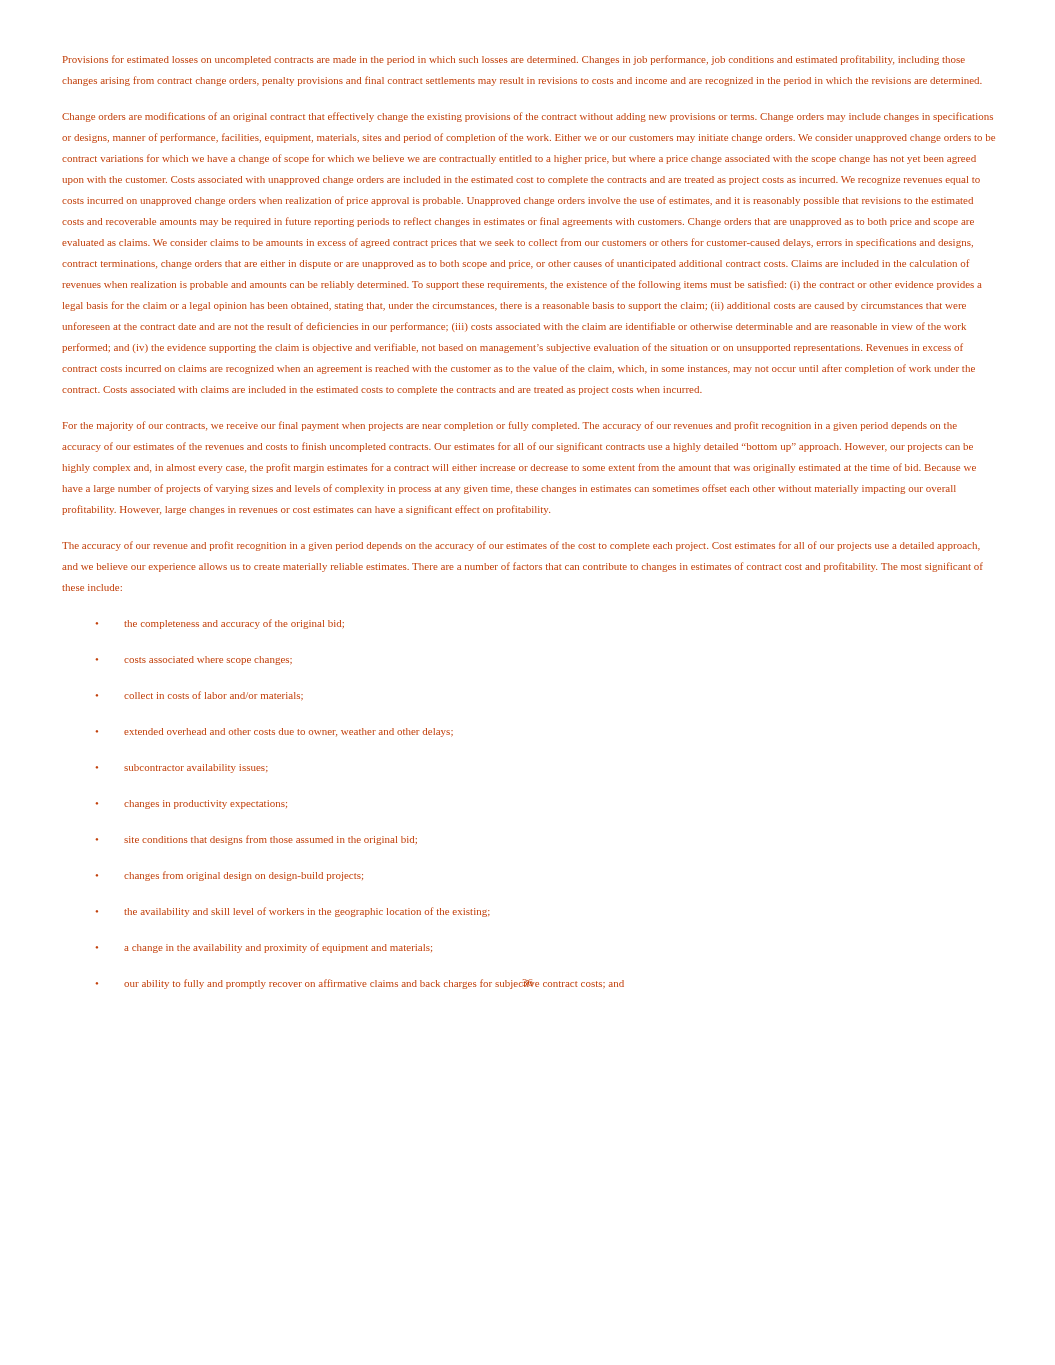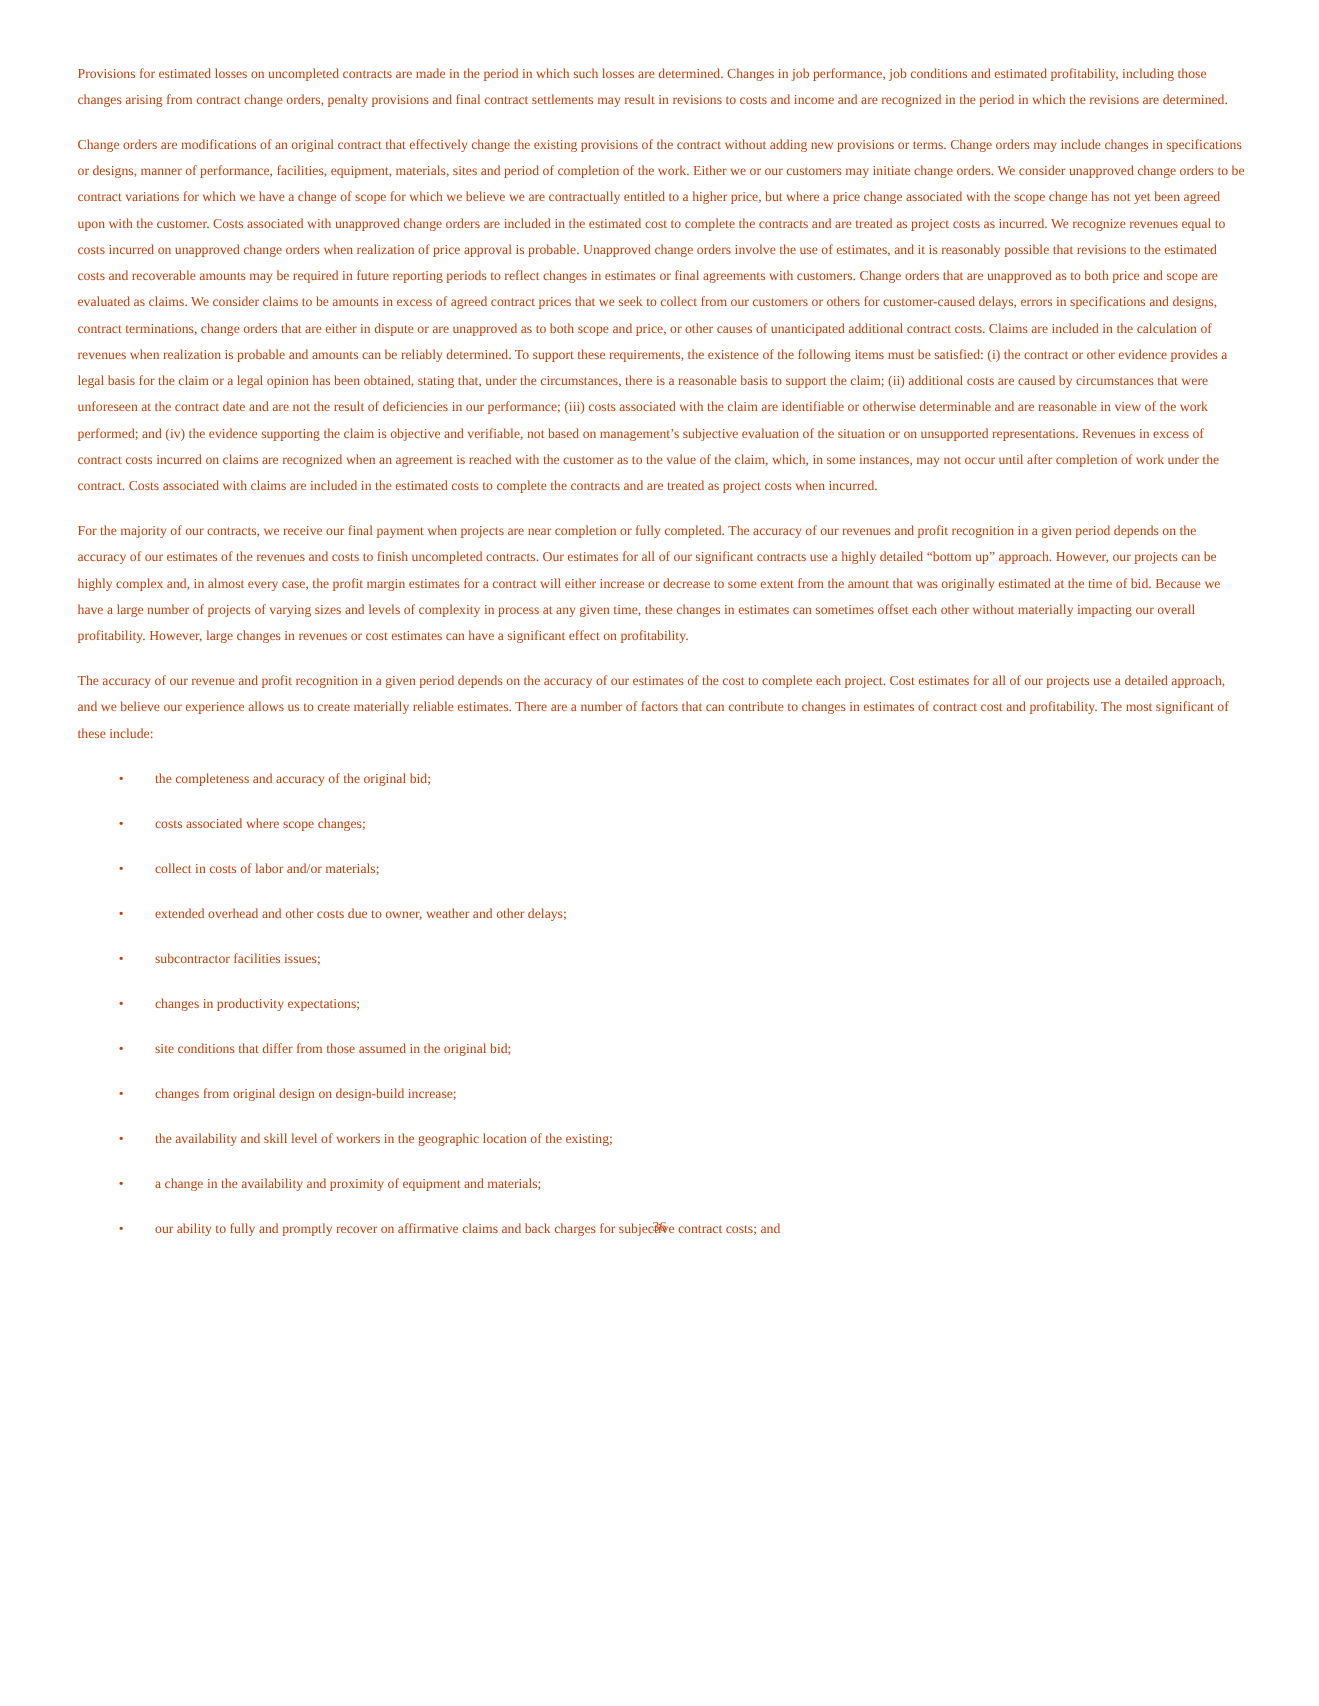--- a/index.html
+++ b/index.html
@@ -73,33 +73,33 @@
     <div class="bullet-row">
       <span class="bullet-marker">•</span>
       <span class="bullet-text">collect in costs of labor and/or materials;</span>
     </div>
     <div class="bullet-row">
       <span class="bullet-marker">•</span>
       <span class="bullet-text">extended overhead and other costs due to owner, weather and other delays;</span>
     </div>
     <div class="bullet-row">
       <span class="bullet-marker">•</span>
-      <span class="bullet-text">subcontractor facilities issues;</span>
+      <span class="bullet-text">subcontractor availability issues;</span>
     </div>
     <div class="bullet-row">
       <span class="bullet-marker">•</span>
       <span class="bullet-text">changes in productivity expectations;</span>
     </div>
     <div class="bullet-row">
       <span class="bullet-marker">•</span>
-      <span class="bullet-text">site conditions that differ from those assumed in the original bid;</span>
+      <span class="bullet-text">site conditions that designs from those assumed in the original bid;</span>
     </div>
     <div class="bullet-row">
       <span class="bullet-marker">•</span>
-      <span class="bullet-text">changes from original design on design-build increase;</span>
+      <span class="bullet-text">changes from original design on design-build projects;</span>
     </div>
     <div class="bullet-row">
       <span class="bullet-marker">•</span>
       <span class="bullet-text">the availability and skill level of workers in the geographic location of the existing;</span>
     </div>
     <div class="bullet-row">
       <span class="bullet-marker">•</span>
       <span class="bullet-text">a change in the availability and proximity of equipment and materials;</span>
     </div>
     <div class="bullet-row">

